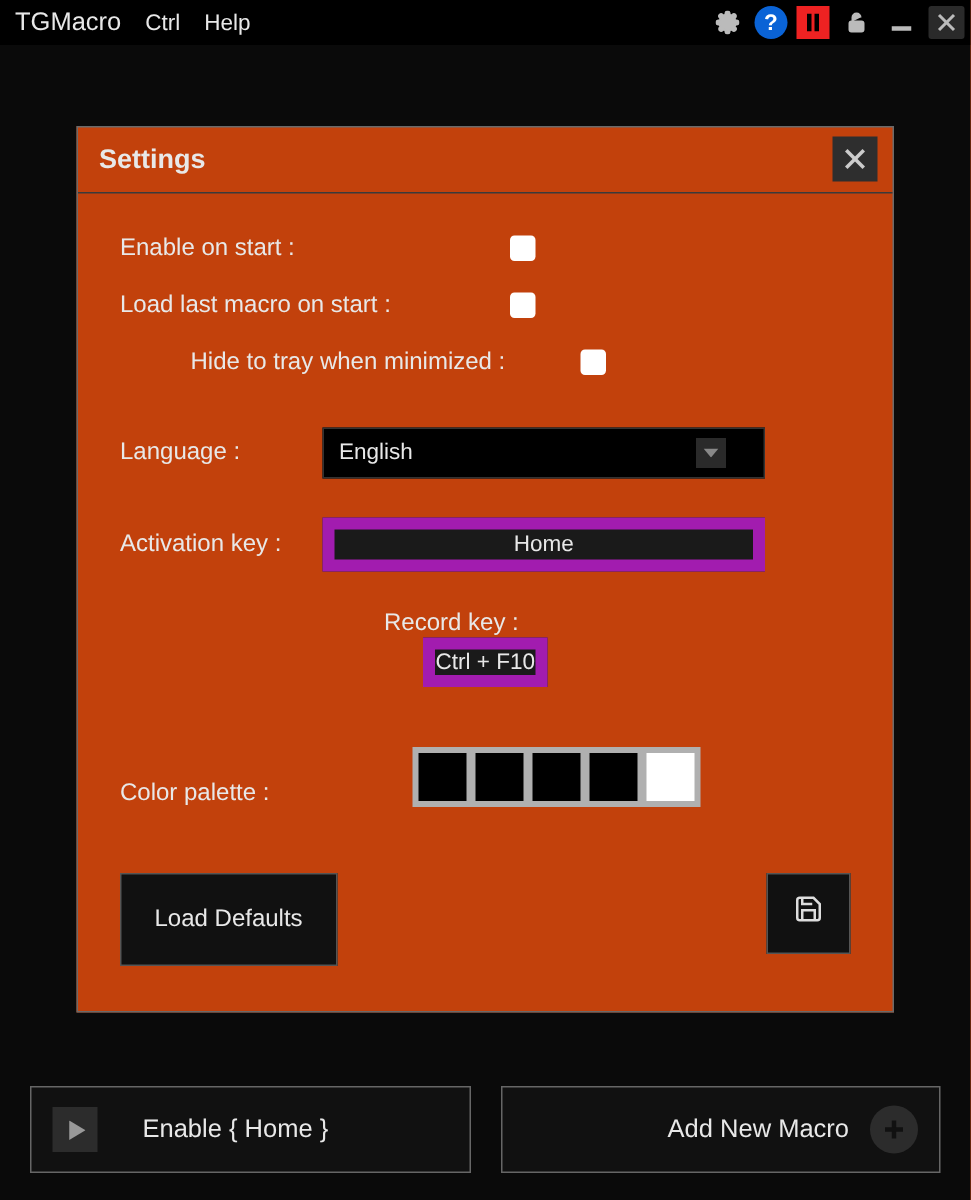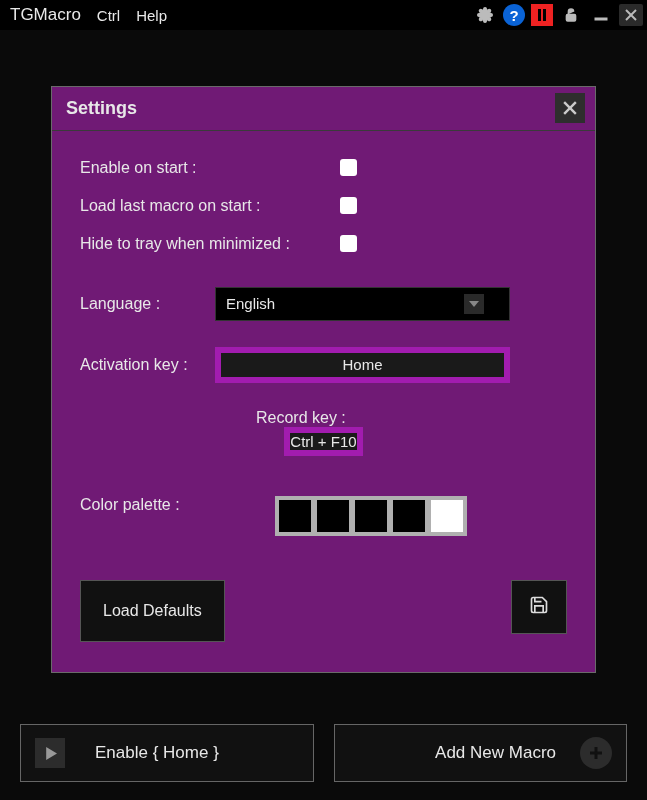--- a/index.html
+++ b/index.html
@@ -52,21 +52,21 @@
     display: flex; flex-direction: column; gap: 16px;
   }
   .content-wrap {
     flex: 1;
     display:flex; align-items:center; justify-content:center;
   }
   
   .settings-panel {
     width: 545px;
     border: 1px solid #6a6a6a;
-    background: #701a75;
+    background: #c2410c;
     margin: 0 auto;
   }
   .settings-header {
     height: 44px;
     display:flex; align-items:center; justify-content:space-between;
     padding: 0 10px 0 14px;
     border-bottom: 1px solid #3a3a3a;
   }
   .settings-title { font-size: 18px; font-weight: 700; }
   .close-panel {
@@ -87,25 +87,25 @@
   .select {
     flex:1; max-width: 295px; height: 34px;
     background: #000; border: 1px solid #333;
     display:flex; align-items:center; justify-content:space-between;
     padding: 0 25px 0 10px; cursor:pointer; font-size:15px;
   }
   .select .chev { width:20px; height:20px;
     background:#2a2a2a; display:flex;align-items:center;justify-content:center;}
   .key-btn {
     flex:1; max-width: 295px; height: 36px;
-    border: 6px solid #a21caf; background: #1a1a1a;
+    border: 8px solid #a21caf; background: #1a1a1a;
     display:flex;align-items:center;justify-content:center;
     cursor:pointer; font-size:15px;
   }
-  .palette-row { display:flex; align-items:flex-start; margin-bottom: 44px;}
+  .palette-row { display:flex; align-items:flex-end; margin-bottom: 44px;}
   .palette-row .label { width: 195px; font-size:16px; }
   .palette {
     height: 40px; background: #b0b0b0;
     display:flex; align-items:center; padding: 4px; gap: 6px;
   }
   .swatch { width: 32px; height: 32px; cursor:pointer; }
   .actions { display:flex; justify-content:space-between; margin-top: 10px; }
   .load-defaults {
     height: 62px; padding: 0 22px;
     border: 1px solid #555; background:#111;
@@ -120,21 +120,21 @@
   }
   
   .bottom-bar { display:flex; gap: 20px; padding: 0 2px 6px 2px;}
   .big-btn {
     flex:1; height: 58px;
     border: 1px solid #666; background:#111;
     display:flex;align-items:center; cursor:pointer;
     padding: 0 14px; font-size:17px;
   }
   .big-btn.left { gap: 30px; }
-  .big-btn.right { justify-content:flex-end; gap: 24px; }
+  .big-btn.right { justify-content:flex-end; gap: 14px; }
   .play-icon {
     width: 30px; height: 30px; background:#2c2c2c;
     display:flex;align-items:center;justify-content:center;
   }
   .plus-circle {
     width: 32px; height: 32px; border-radius:50%;
     background:#2c2c2c;
     display:flex;align-items:center;justify-content:center;
   }
 </style>
@@ -195,21 +195,21 @@
       </div>
       <div class="settings-body">
         <div class="row">
           <span class="label">Enable on start :</span>
           <span class="checkbox"></span>
         </div>
         <div class="row">
           <span class="label">Load last macro on start :</span>
           <span class="checkbox"></span>
         </div>
-        <div class="row" style="margin-bottom:34px;">
+        <div class="row" style="margin-bottom:34px;margin-left:47px;">
           <span class="label">Hide to tray when minimized :</span>
           <span class="checkbox"></span>
         </div>
 
         <div class="row-kv">
           <span class="label">Language :</span>
           <div class="select">
             <span>English</span>
             <span class="chev">
               <svg width="10" height="6" viewBox="0 0 10 6">

